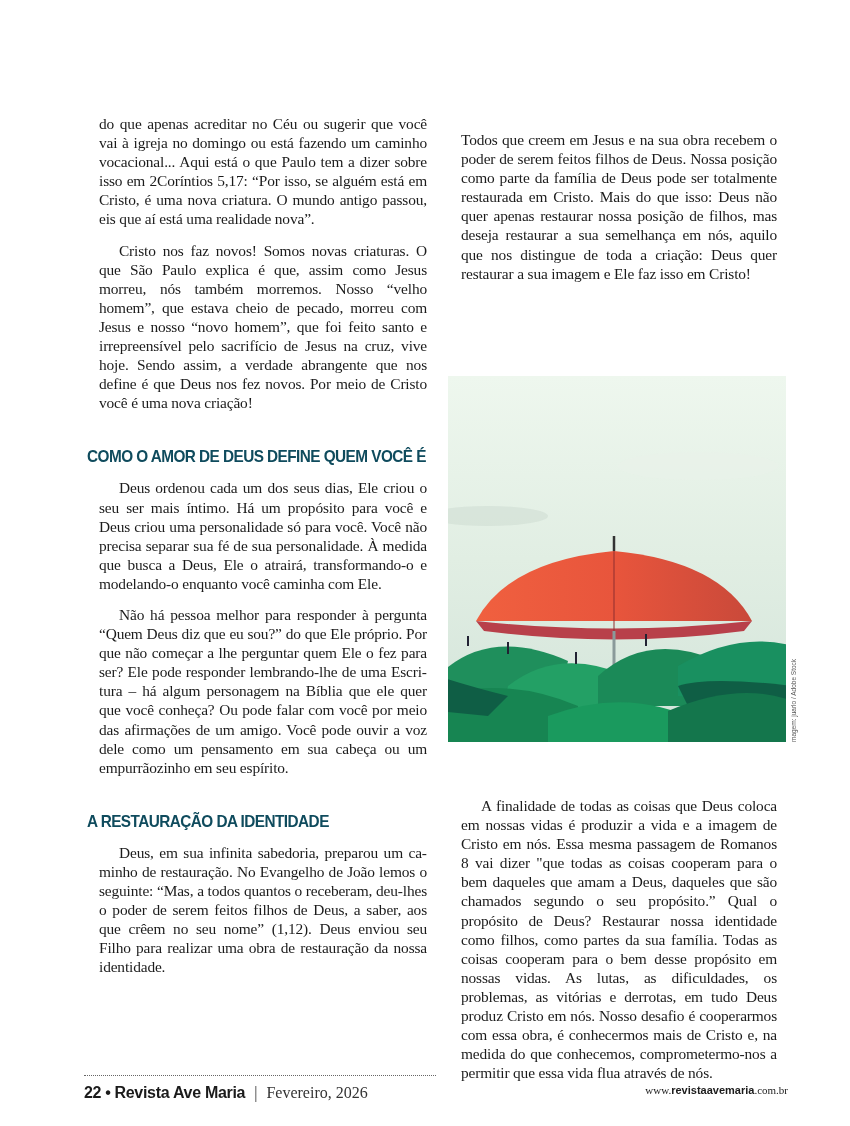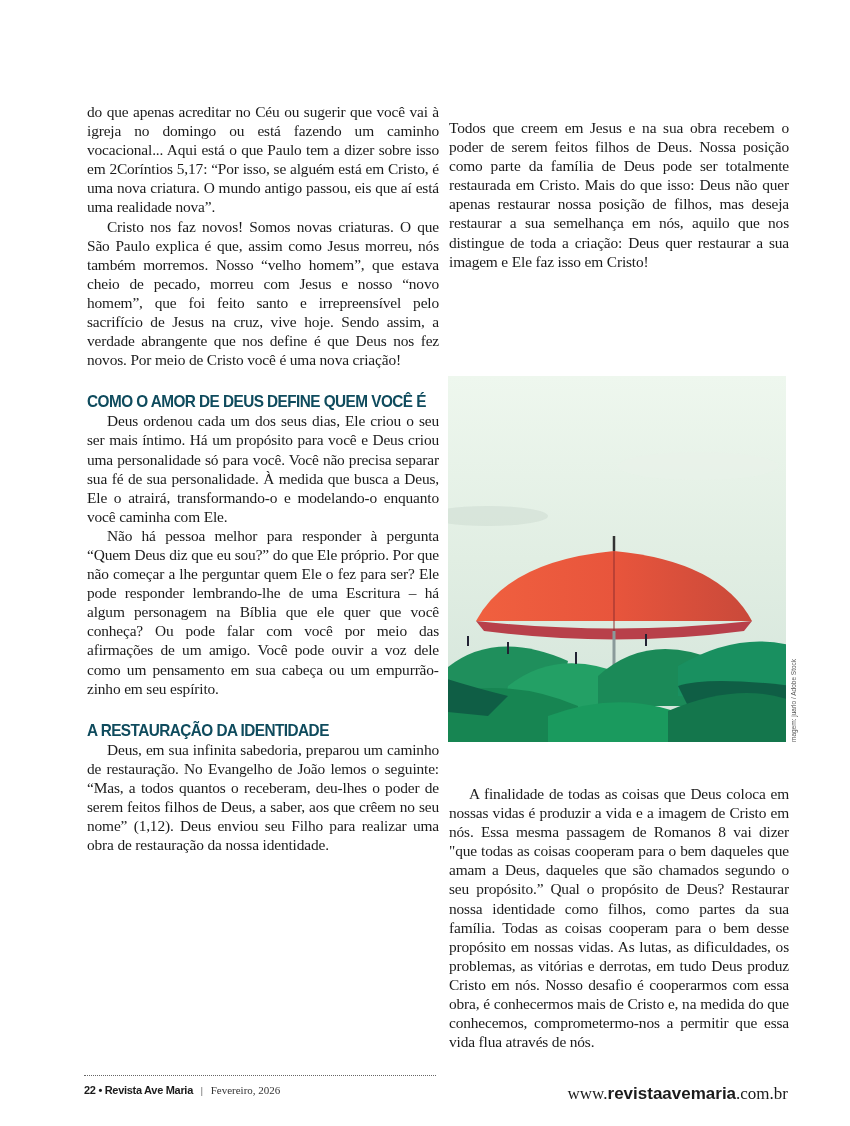--- a/index.html
+++ b/index.html
@@ -1,40 +1,40 @@
 <!DOCTYPE html>
 <html><head>
 <meta charset="utf-8">
 <style>
   html, body { margin: 0; padding: 0; background: #ffffff; }
   body { width: 850px; height: 1126px; position: relative; overflow: hidden;
          font-family: "Liberation Serif", "DejaVu Serif", serif; color: #1b1b1b; }
   .col { position: absolute; top: 102px; width: 352px; }
   .col-left { left: 87px; }
   .col-right { left: 449px; width: 340px; top: 118px; }
-  p { margin: 0; font-size: 15.4px; line-height: 19.1px; text-align: justify;
+  p { margin: 12px; font-size: 15.4px; line-height: 19.1px; text-align: justify;
       hyphens: manual; letter-spacing: -0.15px; }
   p.indent { text-indent: 20px; }
   h2 { margin: 0; font-family: "Liberation Sans", "DejaVu Sans", sans-serif;
        font-weight: bold; color: #0f4b5d; font-size: 16.5px; line-height: 20px;
        letter-spacing: -0.6px; transform: scaleX(0.93); transform-origin: left; white-space: nowrap; }
   .h-gap { height: 22px; }
   .photo { position: absolute; left: 448px; top: 376px; width: 338px; height: 366px; overflow: hidden;
            background: linear-gradient(180deg, #eef6ec 0%, #e3efe3 40%, #dbe9df 70%, #cfe0d6 100%); }
   .photo svg { display: block; }
   .credit { position: absolute; left: 790px; top: 742px; transform: rotate(-90deg); transform-origin: left top;
             font-family: "Liberation Sans", "DejaVu Sans", sans-serif; font-size: 6.5px; color: #555;
             white-space: nowrap; }
   .col-right2 { position: absolute; left: 449px; top: 784px; width: 340px; }
   .footer-rule { position: absolute; left: 84px; top: 1075px; width: 352px; border-top: 1px dotted #666; }
-  .footer-left { position: absolute; left: 84px; top: 1084px; font-size: 11px; white-space: nowrap; }
+  .footer-left { position: absolute; left: 84px; top: 1084px; font-size: 16px; white-space: nowrap; }
   .footer-left .mag { font-family: "Liberation Sans", "DejaVu Sans", sans-serif; font-weight: bold; letter-spacing: -0.3px; }
   .footer-left .sep { margin: 0 5px; color: #333; }
   .footer-left .date { font-family: "Liberation Serif", serif; color: #333; }
-  .footer-right { position: absolute; right: 62px; top: 1084px; font-size: 17px; white-space: nowrap; }
+  .footer-right { position: absolute; right: 62px; top: 1084px; font-size: 11px; white-space: nowrap; }
   .footer-right .bold { font-family: "Liberation Sans", "DejaVu Sans", sans-serif; font-weight: bold; }
 </style>
 </head>
 <body>
 
 <div class="col col-left">
   <p>do que apenas acreditar no Céu ou sugerir que você vai à igreja no domingo ou está fazendo um caminho vocacional... Aqui está o que Paulo tem a dizer sobre isso em 2Coríntios 5,17: “Por isso, se alguém está em Cristo, é uma nova criatura. O mundo antigo passou, eis que aí está uma realidade nova”.</p>
   <p class="indent">Cristo nos faz novos! Somos novas criaturas. O que São Paulo explica é que, assim como Jesus morreu, nós também morremos. Nosso “velho homem”, que estava cheio de pecado, morreu com Jesus e nosso “novo homem”, que foi feito santo e irrepreensível pelo sacrifício de Jesus na cruz, vive hoje. Sendo assim, a verdade abrangente que nos define é que Deus nos fez novos. Por meio de Cristo você é uma nova criação!</p>
   <div class="h-gap"></div>
   <h2>COMO O AMOR DE DEUS DEFINE QUEM VOCÊ É</h2>

